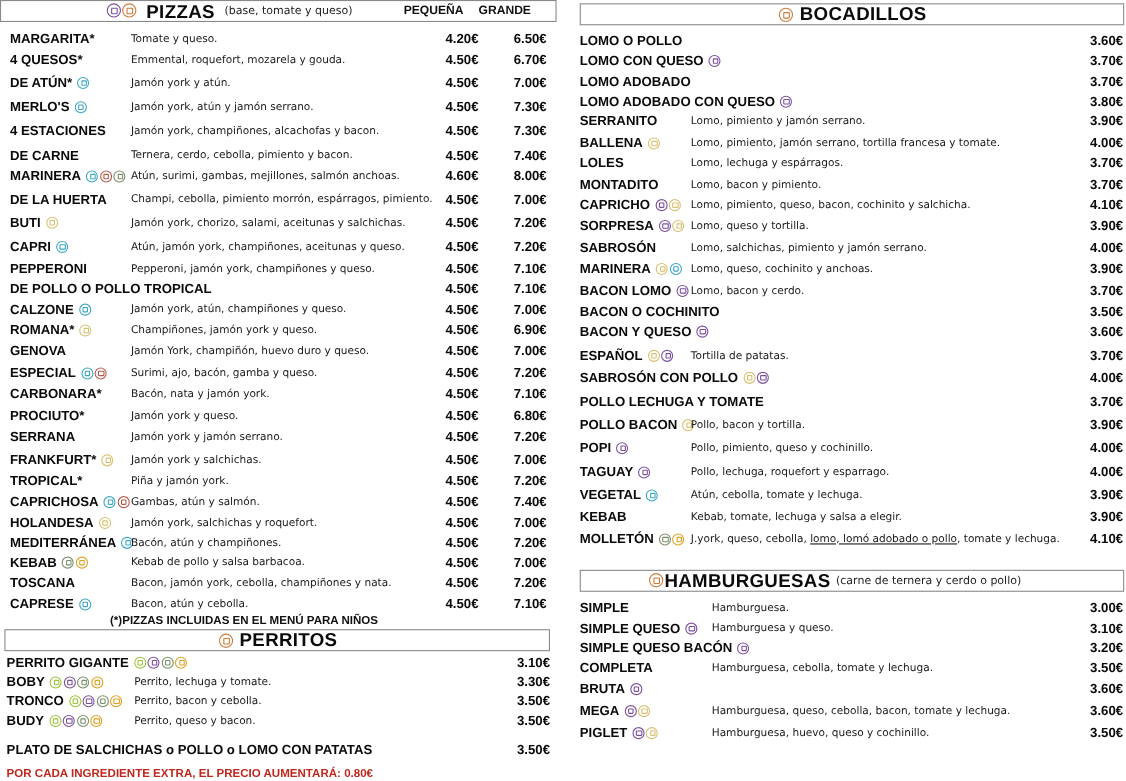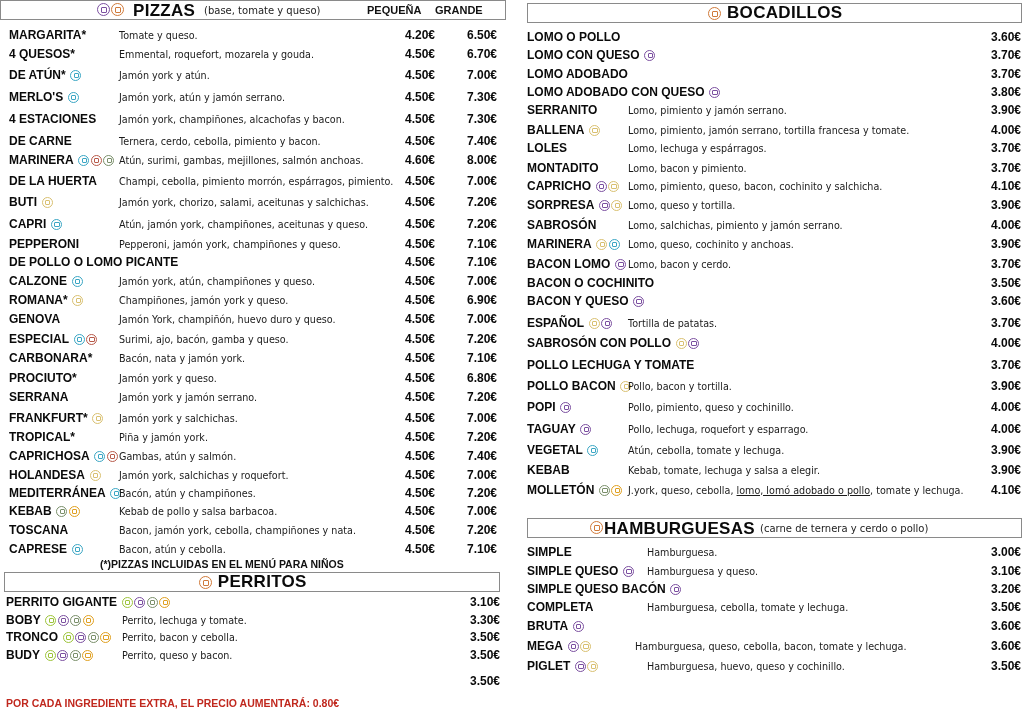--- a/index.html
+++ b/index.html
@@ -135,21 +135,21 @@
     <div class="row" style="left: 9px; top: 235px; width: 488px;">
       <span class="nm">
         <span>PEPPERONI</span>
       </span>
       <span class="ds" style="left: 110px;">Pepperoni, jamón york, champiñones y queso.</span>
       <span class="pr" style="right: 62px;">4.50€</span>
       <span class="pr" style="right: 0px;">7.10€</span>
     </div>
     <div class="row" style="left: 9px; top: 253px; width: 488px;">
       <span class="nm">
-        <span>DE POLLO O LOMO PICANTE</span>
+        <span>DE POLLO O POLLO TROPICAL</span>
       </span>
       <span class="pr" style="right: 62px;">4.50€</span>
       <span class="pr" style="right: 0px;">7.10€</span>
     </div>
     <div class="row" style="left: 9px; top: 272px; width: 488px;">
       <span class="nm">
         <span>CALZONE</span>
         <span style="display: inline-flex; margin-left: 3px;">
           <span class="ico" style="border-color: rgb(58, 166, 196); background: rgb(255, 255, 255);"></span>
         </span>
@@ -353,20 +353,21 @@
           <span class="ico" style="border-color: rgb(123, 79, 160); background: rgb(255, 255, 255);"></span>
           <span class="ico" style="border-color: rgb(122, 143, 106); background: rgb(255, 255, 255);"></span>
           <span class="ico" style="border-color: rgb(224, 160, 32); background: rgb(255, 255, 255);"></span>
         </span>
       </span>
       <span class="ds" style="left: 116px;">Perrito, queso y bacon.</span>
       <span class="pr" style="right: 0px;">3.50€</span>
     </div>
   </div>
 <div class="row" style="left:6px;top:672px;width:494px;">
+  <span class="nm">PLATO DE SALCHICHAS o POLLO o LOMO CON PATATAS</span>
   <span class="pr" style="right:0;">3.50€</span>
 </div>
 <div class="note extra" style="left:6px;top:697px;font-size:10.5px;">POR CADA INGREDIENTE EXTRA, EL PRECIO AUMENTARÁ: 0.80€</div>
 
 <div class="sec-box" style="left:527px;top:3px;width:495px;height:20px;justify-content:center;">
   <span style="display:flex;margin-right:6px;">
       <span class="ico big" style="border-color: rgb(208, 122, 58); background: rgb(255, 255, 255);"></span>
     </span>
   <span class="sec-title">BOCADILLOS</span>
 </div>
@@ -635,21 +636,21 @@
       <span class="pr" style="right: 0px;">3.60€</span>
     </div>
     <div class="row" style="left: 527px; top: 637px; width: 494px;">
       <span class="nm">
         <span>MEGA</span>
         <span style="display: inline-flex; margin-left: 3px;">
           <span class="ico" style="border-color: rgb(123, 79, 160); background: rgb(255, 255, 255);"></span>
           <span class="ico" style="border-color: rgb(217, 192, 112); background: rgb(255, 255, 255);"></span>
         </span>
       </span>
-      <span class="ds" style="left: 108px;">Hamburguesa, queso, cebolla, bacon, tomate y lechuga.</span>
+      <span class="ds" style="left: 120px;">Hamburguesa, queso, cebolla, bacon, tomate y lechuga.</span>
       <span class="pr" style="right: 0px;">3.60€</span>
     </div>
     <div class="row" style="left: 527px; top: 657px; width: 494px;">
       <span class="nm">
         <span>PIGLET</span>
         <span style="display: inline-flex; margin-left: 3px;">
           <span class="ico" style="border-color: rgb(123, 79, 160); background: rgb(255, 255, 255);"></span>
           <span class="ico" style="border-color: rgb(217, 192, 112); background: rgb(255, 255, 255);"></span>
         </span>
       </span>

